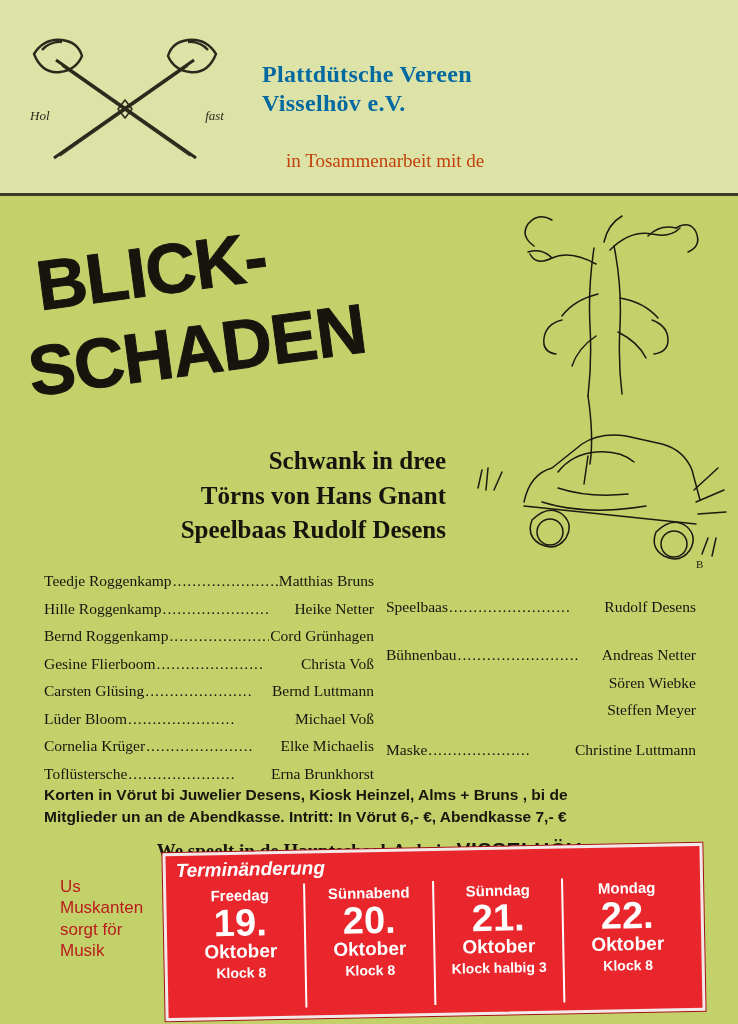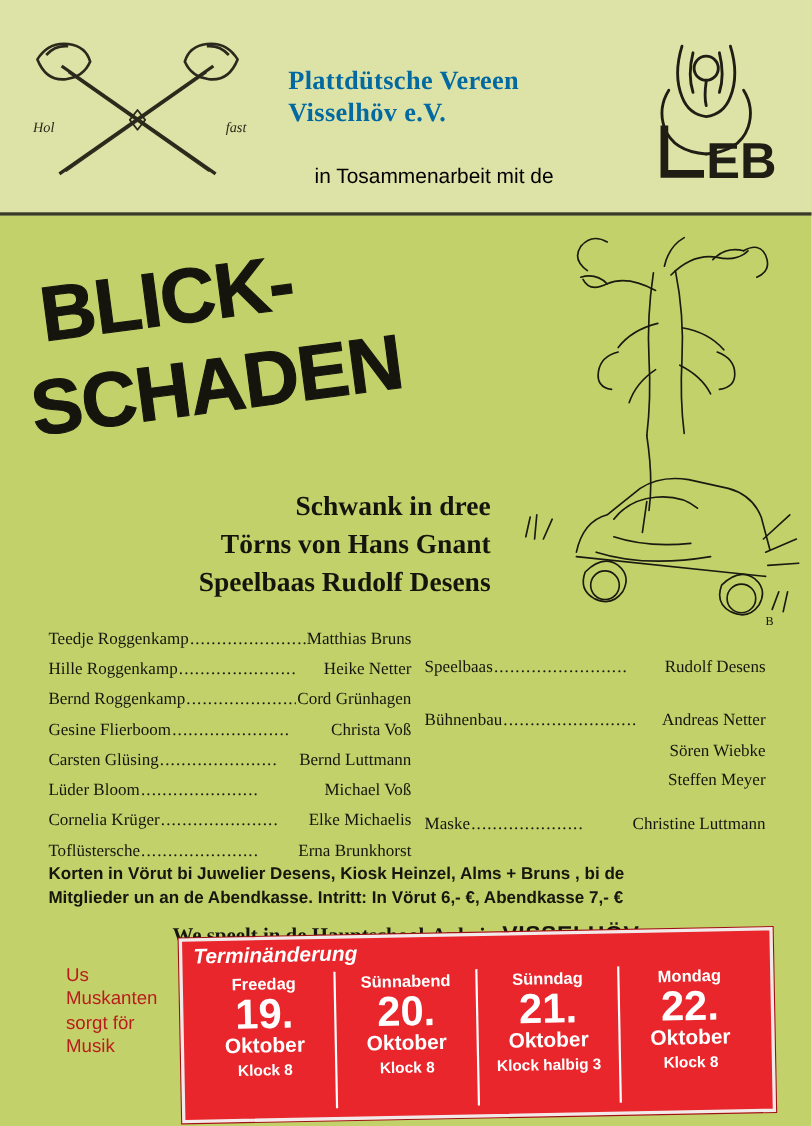--- a/index.html
+++ b/index.html
@@ -46,23 +46,23 @@
     font-family: "Liberation Serif", serif;
     font-weight: bold;
     font-size: 24px;
     line-height: 1.22;
     color: #0369a1;
     letter-spacing: 0.3px;
   }
   .coop-line {
     position: absolute;
     left: 286px; top: 150px;
-    font-family: Liberation Sans, sans-serif;
+    font-family: Liberation Serif, serif;
     font-size: 19px;
-    color: #000000;
+    color: #c2410c;
   }
   .leb-logo {
     position: absolute;
     right: 22px; top: 22px;
     width: 148px; height: 150px;
   }
 
   
   .title-wrap {
     position: absolute;
@@ -267,39 +267,20 @@
       <span class="lbl right">fast</span>
     </div>
 
     <div class="club-title">
       <div>Plattdütsche Vereen</div>
       <div>Visselhöv e.V.</div>
     </div>
 
     <div class="coop-line">in Tosammenarbeit mit de</div>
 
-    <div class="leb-logo">
-      <svg width="148" height="150" viewBox="0 0 148 150">
-        <g fill="none" stroke="#1e1e14" stroke-width="2.6" stroke-linecap="round">
-
-          <path d="M52 20 q-8 26 0 46 q6 16 22 18 q16 -2 22 -18 q8 -20 0 -46"></path>
-          <path d="M62 26 q-5 20 0 36"></path>
-          <path d="M86 26 q5 20 0 36"></path>
-          <circle cx="74" cy="40" r="11"></circle>
-          <path d="M74 52 q-2 14 0 22"></path>
-          <path d="M40 60 q-10 16 -4 34 q8 22 38 24"></path>
-          <path d="M108 60 q10 16 4 34 q-8 22 -38 24"></path>
-        </g>
-
-        <g fill="none" stroke="#1e1e14" stroke-width="7" stroke-linejoin="miter">
-          <path d="M36 92 L36 136 L72 136"></path>
-        </g>
-        <text x="74" y="140" font-family="Liberation Sans, sans-serif" font-size="46" font-weight="bold" fill="#1e1e14">EB</text>
-      </svg>
-    </div>
   </div>
 
   <div class="illus">
     <svg width="290" height="370" viewBox="0 0 290 370">
       <g fill="none" stroke="#1a1a10" stroke-width="1.5" stroke-linecap="round" stroke-linejoin="round">
 
         <path d="M156 46 q-6 40 -4 78 q2 36 -2 70"></path>
         <path d="M176 44 q8 40 6 80 q-2 36 2 68"></path>
         <path d="M150 194 q6 40 2 68"></path>
 

